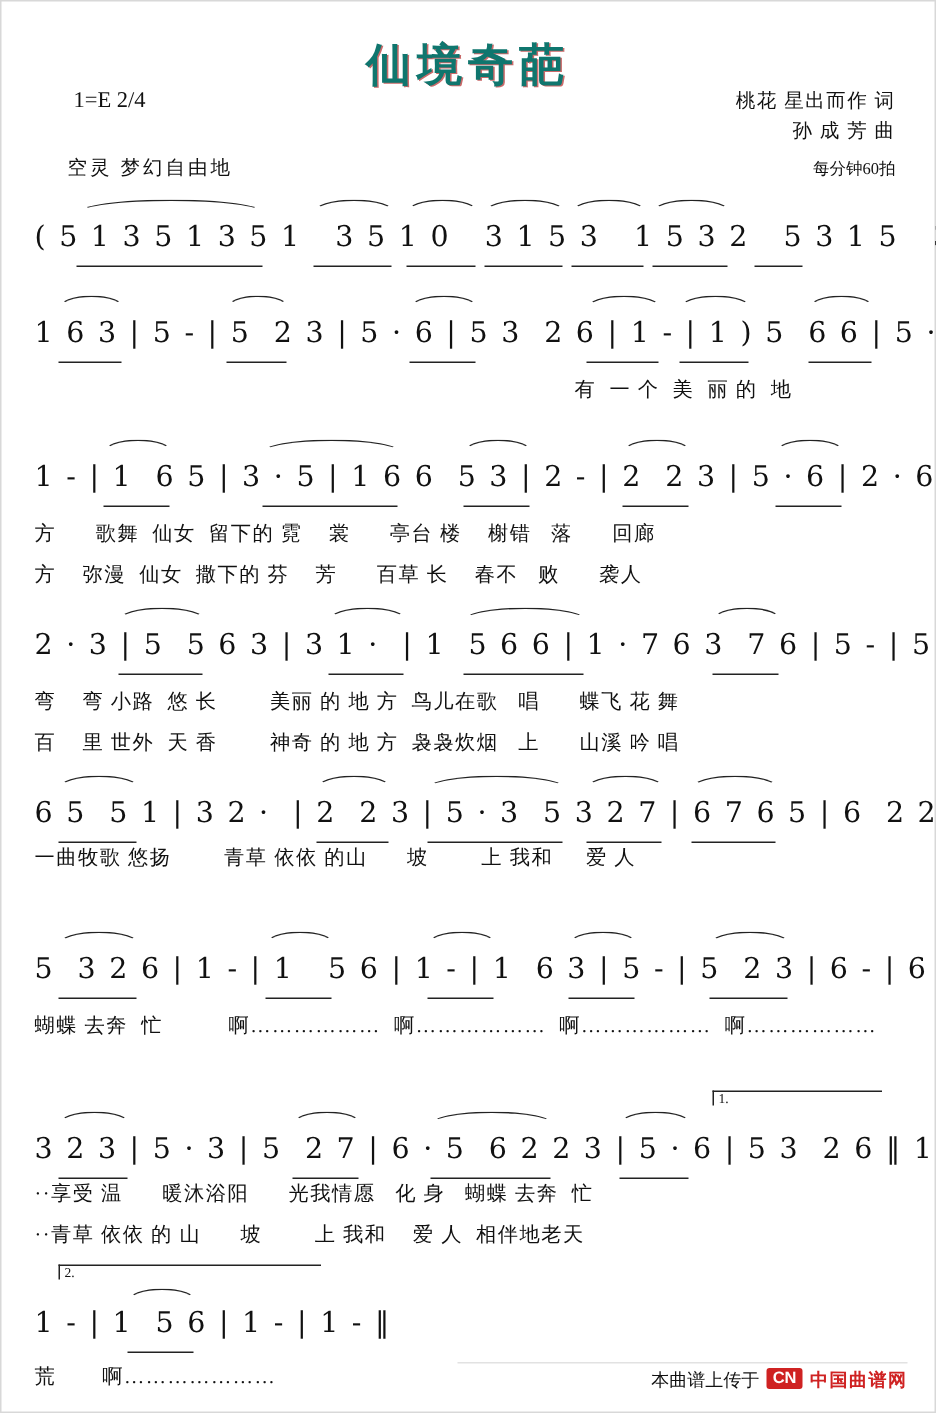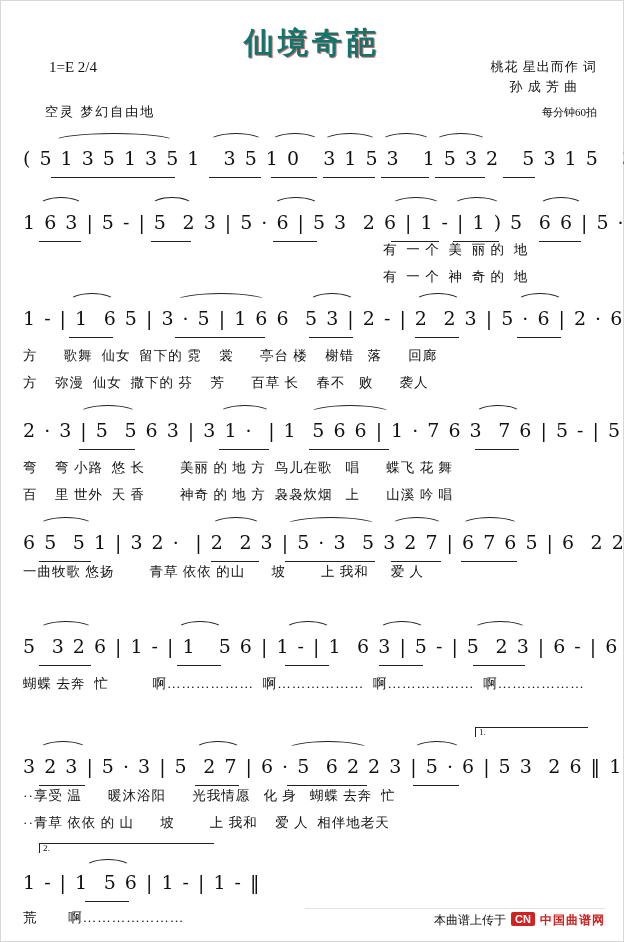--- a/index.html
+++ b/index.html
@@ -34,21 +34,21 @@
     position:absolute;
     left:48px;top:58px;
     font-size:15px;
     font-family:"Liberation Serif", serif;
   }
   .credits{
     position:absolute;
     right:26px;top:56px;
     font-size:13px;
     line-height:20px;
-    text-align:center;
+    text-align:right;
     letter-spacing:1px;
   }
   .tempo{
     position:absolute;
     right:26px;top:104px;
     font-size:11px;
   }
   .mood{
     position:absolute;
     left:44px;top:102px;
@@ -166,22 +166,21 @@
       <div class="slur" style="left:430px;top:0px;width:46px;"></div>
       <div class="slur" style="left:516px;top:0px;width:42px;"></div>
     </div>
     <div class="notes" style="margin-top:12px;">1 6 3 | 5 - | 5  2 3 | 5 · 6 | 5 3  2 6 | 1 - | 1 ) 5  6 6 | 5 · 3 3 | 2  3 6 |</div>
     <div class="underline" style="left:16px;top:44px;width:42px;"></div>
     <div class="underline" style="left:128px;top:44px;width:40px;"></div>
     <div class="underline" style="left:250px;top:44px;width:44px;"></div>
     <div class="underline" style="left:368px;top:44px;width:48px;"></div>
     <div class="underline" style="left:430px;top:44px;width:46px;"></div>
     <div class="underline" style="left:516px;top:44px;width:42px;"></div>
-    <div class="lyric" style="margin-top:4px;margin-left:360px;">有  一 个  美  丽 的  地</div>
-    <div class="lyric" style="margin-top:6px;margin-left:360px;">有  一 个  神  奇 的  地</div>
+    <div class="lyric" style="margin-top:14px;margin-left:360px;">有  一 个  美  丽 的  地</div>
   </div>
 
   <div class="system" style="top:292px;">
     <div class="slurs">
       <div class="slur" style="left:46px;top:0px;width:44px;"></div>
       <div class="slur" style="left:152px;top:0px;width:90px;"></div>
       <div class="slur" style="left:286px;top:0px;width:44px;"></div>
       <div class="slur" style="left:392px;top:0px;width:44px;"></div>
       <div class="slur" style="left:494px;top:0px;width:44px;"></div>
     </div>

